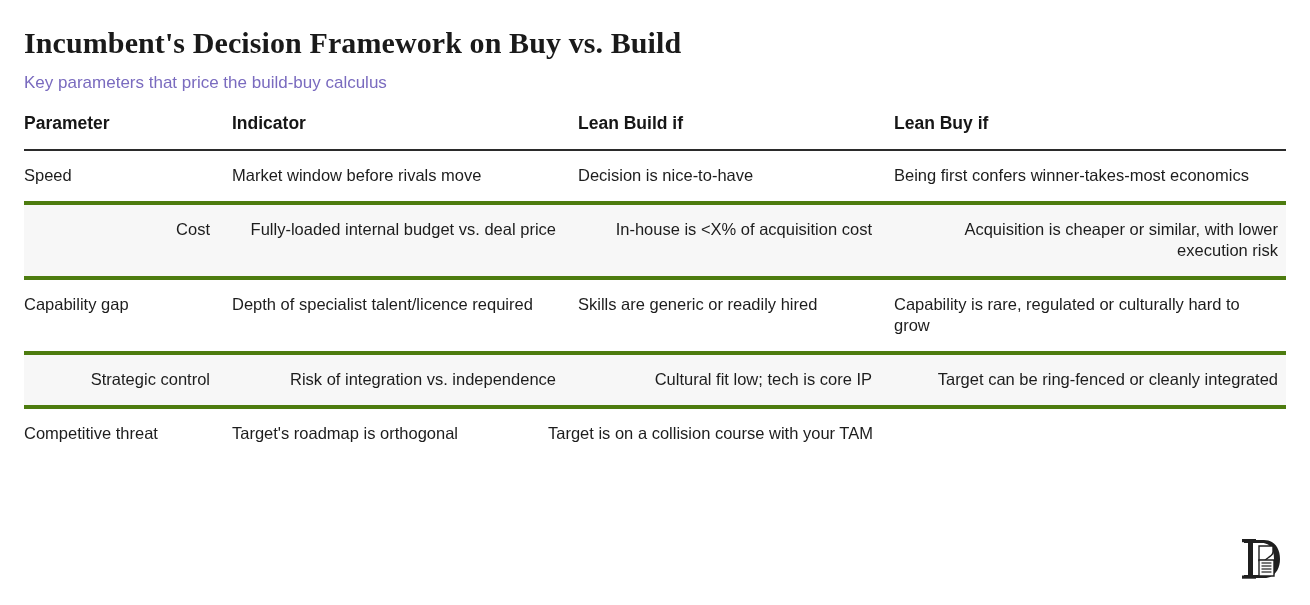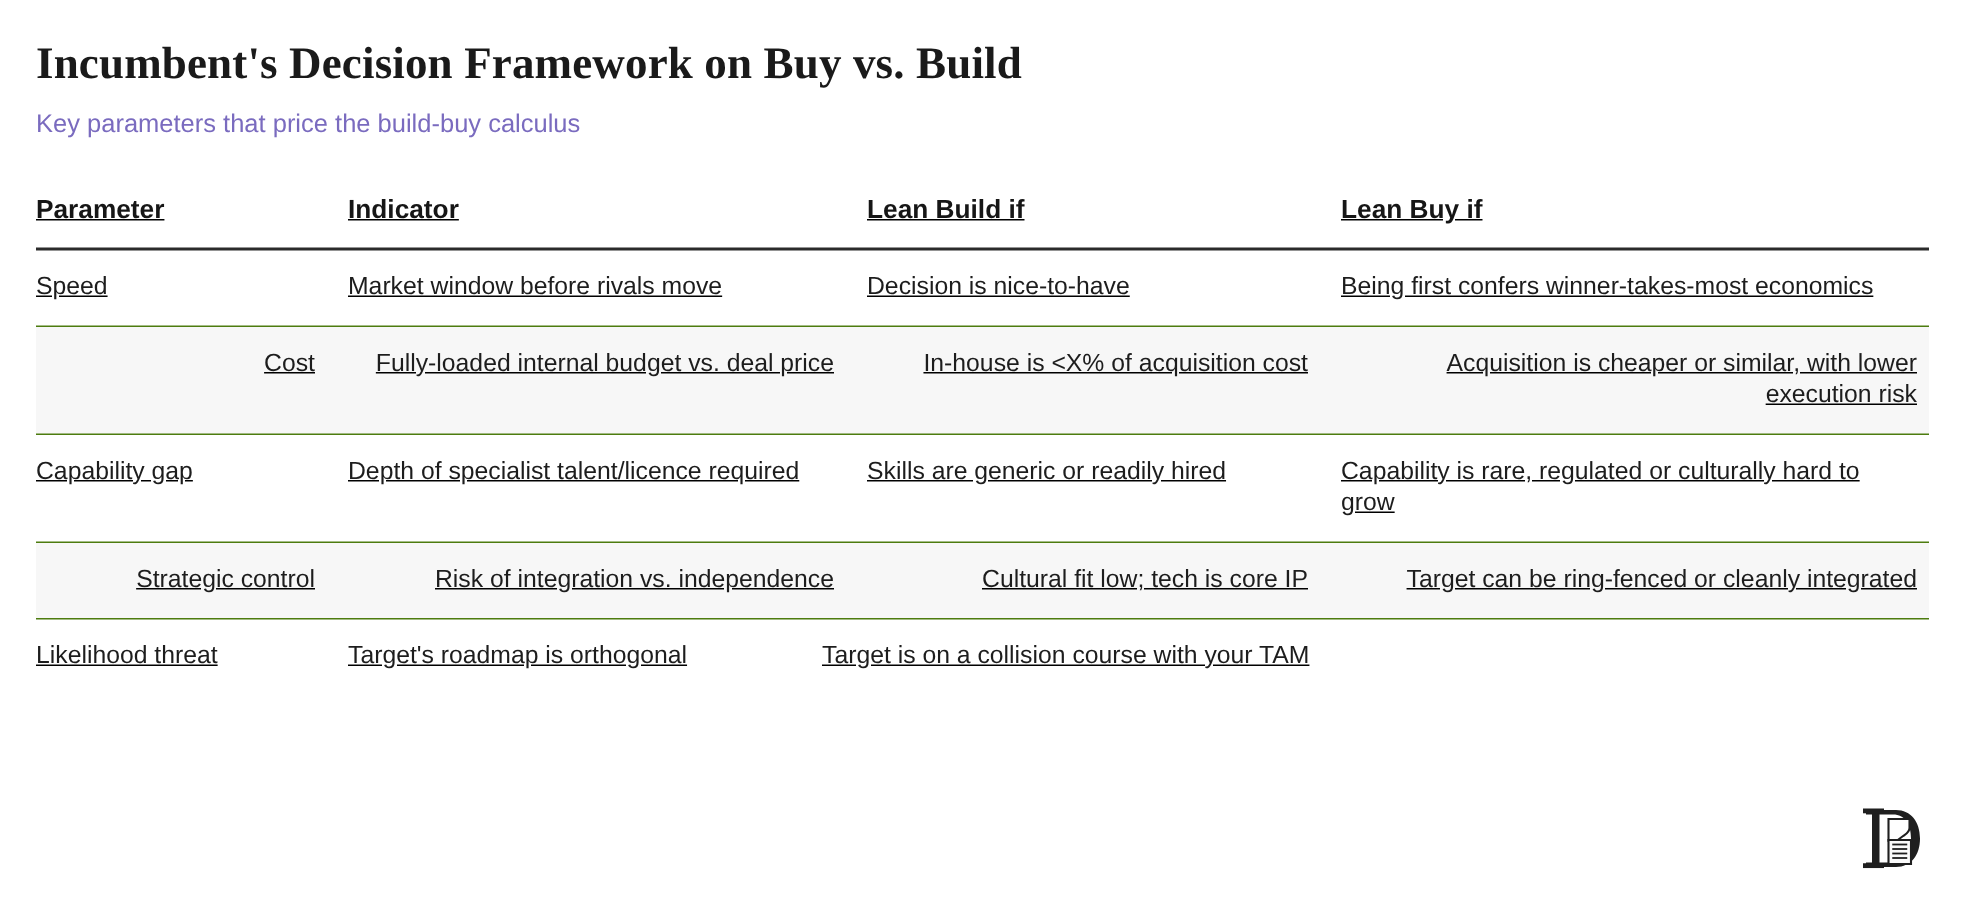--- a/index.html
+++ b/index.html
@@ -44,23 +44,22 @@
     font-weight: 400;
     font-size: 17px;
     line-height: 24px;
     color: #7a6bbf;
     white-space: nowrap;
   }
 
   .table {
     position: absolute;
     left: 24px;
-    top: 124px;
+    top: 108px;
     width: 1262px;
-    text-decoration: underline;
   }
 
   .row {
     display: flex;
     align-items: flex-start;
     width: 100%;
   }
 
   .header-row {
     padding: 3px 0 14px 0;
@@ -71,21 +70,21 @@
     font-family: "Liberation Sans", sans-serif;
     font-weight: 700;
     font-size: 17.5px;
     line-height: 24px;
     color: #161616;
     padding-right: 16px;
   }
 
   .body-row {
     padding: 14px 0 15px 0;
-    border-bottom: 1px solid #4d7c0f;
+    border-bottom: 4px solid #4d7c0f;
   }
   .body-row.shaded {
     background: #f7f7f7;
     text-align: right;
   }
   .body-row.last {
     border-bottom: none;
   }
 
   .cell {
@@ -151,21 +150,21 @@
     </div>
 
     <div class="row body-row shaded">
       <div class="cell col-0">Strategic control</div>
       <div class="cell col-1">Risk of integration vs. independence</div>
       <div class="cell col-2">Cultural fit low; tech is core IP</div>
       <div class="cell col-3">Target can be ring-fenced or cleanly integrated</div>
     </div>
 
     <div class="row body-row last">
-      <div class="cell col-0">Likelihood threat</div>
+      <div class="cell col-0">Competitive threat</div>
       <div class="cell col-2">Target's roadmap is orthogonal</div>
       <div class="cell col-3">Target is on a collision course with your TAM</div>
     </div>
 
   </div>
 
   <div class="logo">
     <svg width="44" height="46" viewBox="0 0 44 46" xmlns="http://www.w3.org/2000/svg">
       <g>
         <path d="M4 4 L4 7 L8 7 L8 39 L4 39 L4 42 L24 42 C34 42 40 34 40 23 C40 12 34 4 24 4 Z M13 7 L22 7 C30 7 34 13.5 34 23 C34 32.5 30 39 22 39 L13 39 Z" fill="#1f1f1f"></path>

